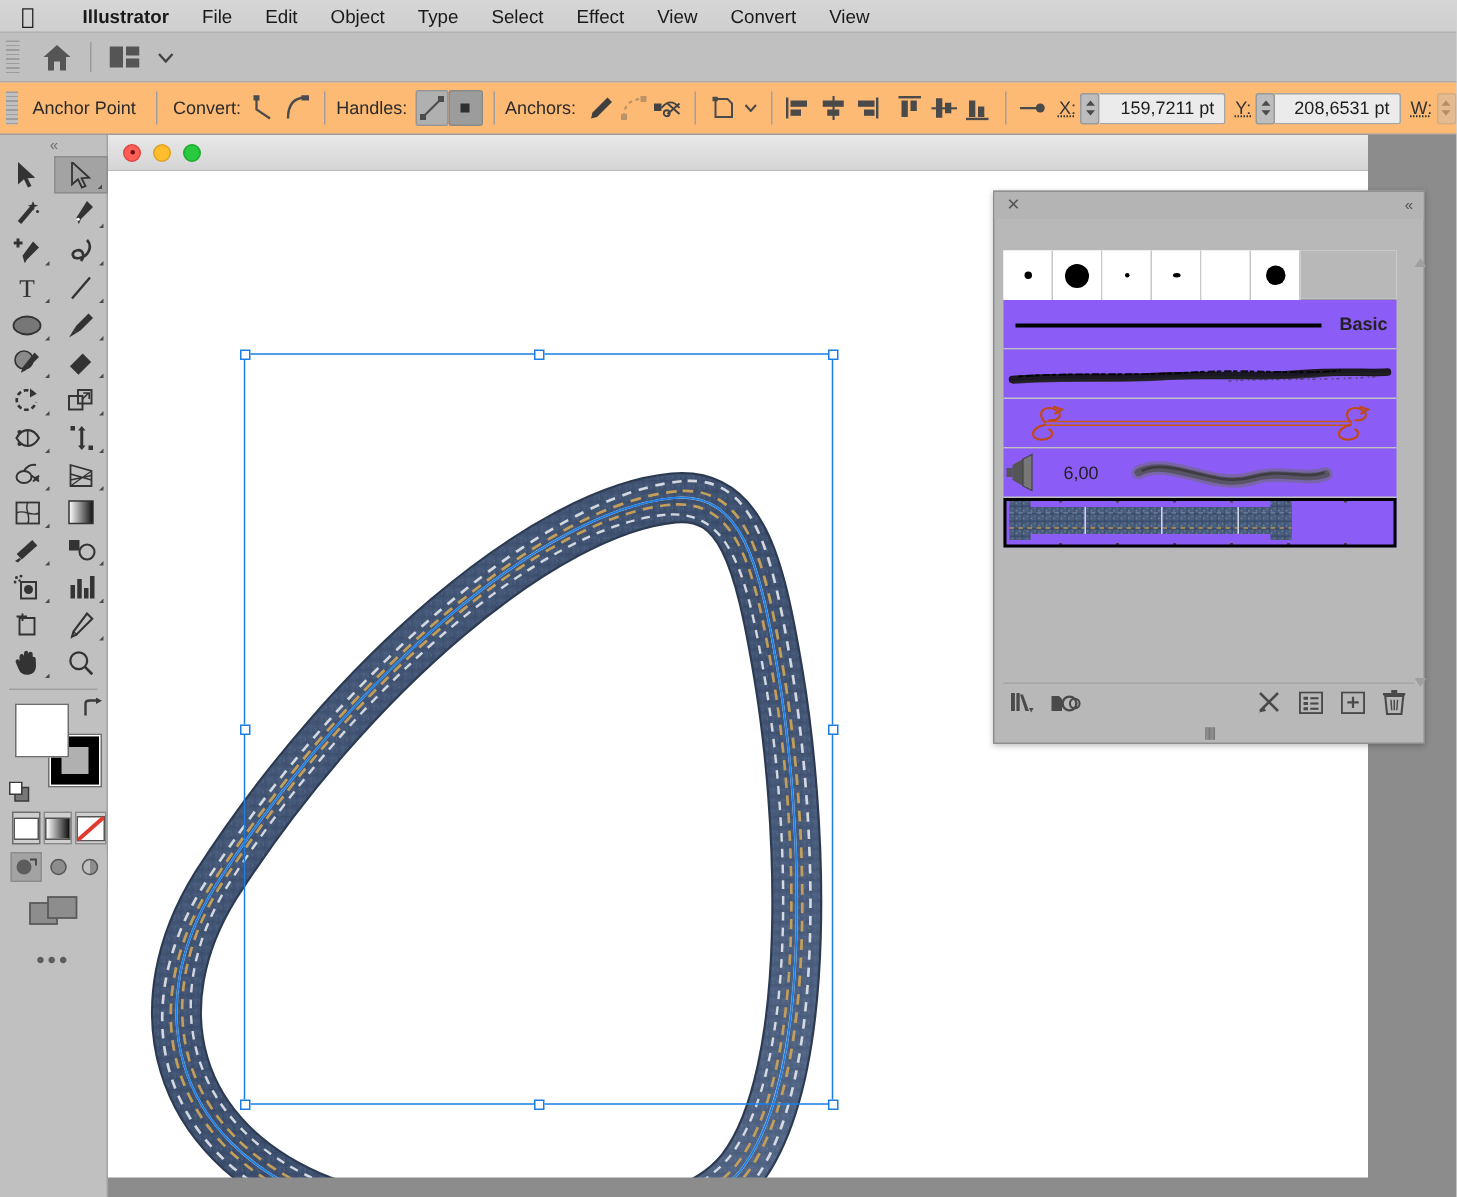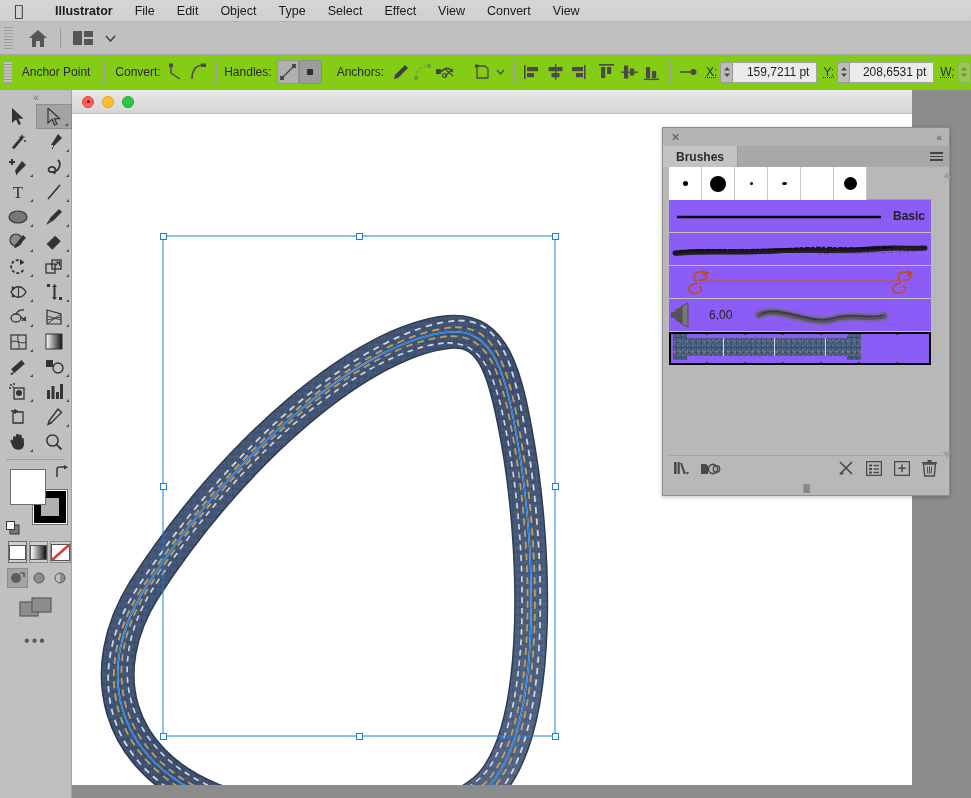--- a/index.html
+++ b/index.html
@@ -42,21 +42,21 @@
   }
   .tb-btn {
     width: 34px; height: 28px; display: flex; align-items: center;
     justify-content: center; cursor: default;
   }
   .tb-sep { width: 1px; height: 20px; background: #9b9b9b; margin: 0 5px; }
 
   
   .ctrlbar {
     position: absolute; left: 0; top: 55px; width: 971px; height: 35px;
-    background: #84cc16; border-bottom: 1px solid #9e9e9e;
+    background: #fdba74; border-bottom: 1px solid #9e9e9e;
     display: flex; align-items: center; font-size: 12px; color: #2b2b2b;
   }
   .ctrlbar .lbl { white-space: nowrap; font-size: 12px; color: #2b2b2b; }
   .ctrl-sep { width: 1px; height: 22px; background: #a0a0a0; margin: 0 7px; }
   .icobtn {
     width: 26px; height: 24px; display: flex; align-items: center;
     justify-content: center; cursor: default;
   }
   .icobtn.active { background: #9c9c9c; border: 1px solid #8a8a8a; border-radius: 2px; }
   .icobtn.dim { opacity: 0.38; }
@@ -792,30 +792,20 @@
 
   <div class="rightgutter"></div>
   <div class="bottomgutter"></div>
 
   <div class="panel">
     <div class="panel-top">
       <span class="panel-x">✕</span>
       <span class="panel-collapse">«</span>
     </div>
 
-    <div class="panel-tabs">
-      <div class="panel-tab">Brushes</div>
-      <div class="panel-menu">
-        <div class="hamburger">
-          <span></span>
-            <span></span>
-            <span></span>
-        </div>
-      </div>
-    </div>
 
     <div class="brush-body">
 
       <div class="brush-calli">
         <div class="calli-cell">
           <span class="calli-dot" style="width:5px;height:5px;"></span>
         </div>
         <div class="calli-cell">
           <span class="calli-dot" style="width:16px;height:16px;"></span>
         </div>

